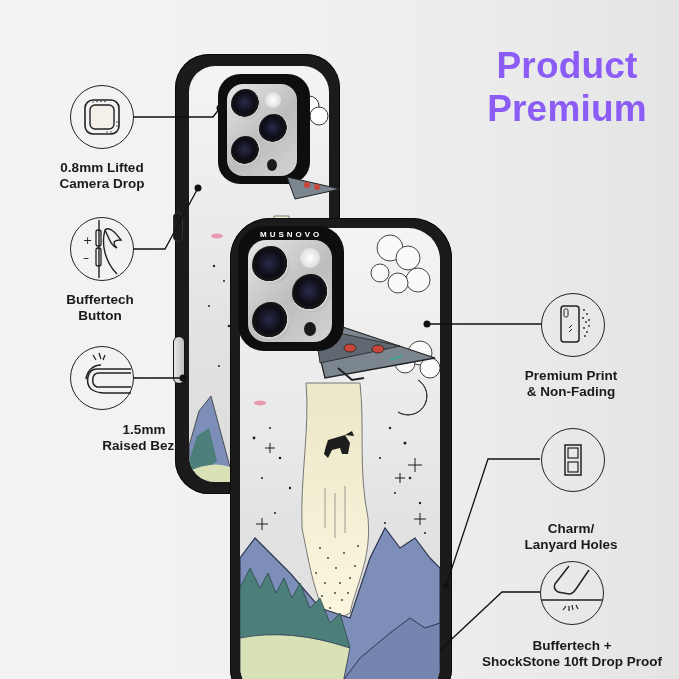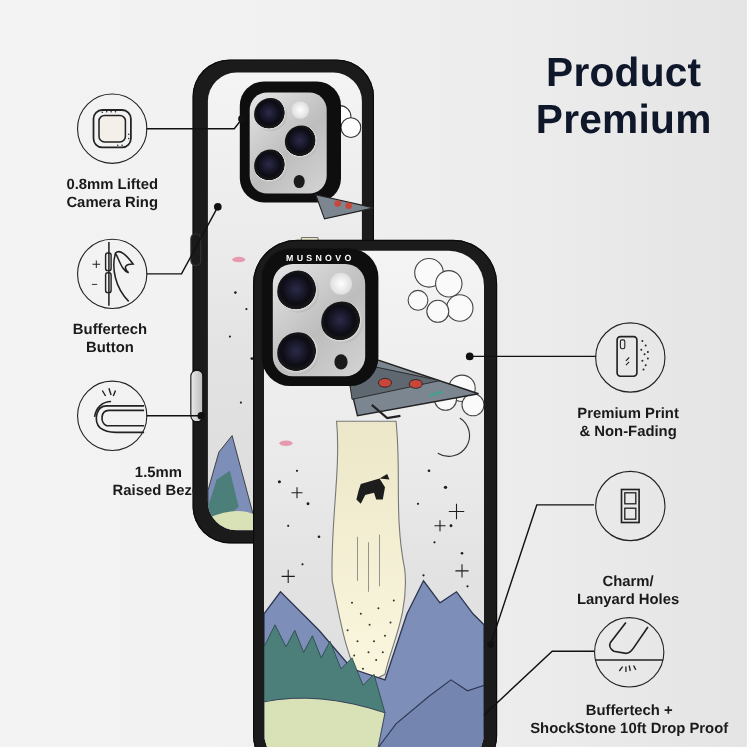--- a/index.html
+++ b/index.html
@@ -7,21 +7,21 @@
   body {
     position: relative;
     font-family: "Liberation Sans", "DejaVu Sans", sans-serif;
     background: linear-gradient(90deg, #f3f3f3 0%, #f1f1f1 40%, #ebebeb 75%, #e4e4e4 100%);
     color: #111;
   }
   .title {
     position: absolute;
     left: 462px; top: 44px; width: 210px;
     font-weight: 700; font-size: 37px; line-height: 43px;
-    text-align: center; letter-spacing: 0.2px; color: #0f172a;
+    text-align: center; letter-spacing: 0.2px; color: #8b5cf6;
   }
   .callout { position: absolute; text-align: center; }
   .callout .circle {
     position: absolute;
     width: 64px; height: 64px; border-radius: 50%;
     border: 1.6px solid #222; background: transparent;
   }
   .callout .label {
     position: absolute; width: 200px;
     font-weight: 700; font-size: 13.5px; line-height: 16px; color: #1a1a1a;
@@ -263,21 +263,21 @@
           <circle cx="30" cy="15.5" r="0.7"></circle>
           <circle cx="34" cy="15.5" r="0.7"></circle>
       <circle cx="46" cy="36" r="0.7"></circle>
           <circle cx="46" cy="40" r="0.7"></circle>
           <circle cx="40" cy="46" r="0.7"></circle>
           <circle cx="36" cy="46" r="0.7"></circle>
         </g>
     </svg>
   </div>
   <div class="label" style="left:2px; top:160px;">0.8mm Lifted
-Camera Ring</div>
+Camera Drop</div>
 </div>
 
 <div class="callout">
   <div class="circle" style="left:70px; top:217px;">
     <svg width="62" height="62" viewBox="0 0 62 62">
       <path d="M28 2 L28 60" stroke="#222" stroke-width="1.4"></path>
       <rect x="25" y="12" width="5" height="16" rx="2" fill="none" stroke="#222" stroke-width="1.3"></rect>
       <rect x="25" y="30" width="5" height="18" rx="2" fill="none" stroke="#222" stroke-width="1.3"></rect>
       <text x="12" y="26" font-size="11" font-family="DejaVu Sans, sans-serif" fill="#222">+</text>
       <text x="12" y="44" font-size="12" font-family="DejaVu Sans, sans-serif" fill="#222">–</text>

